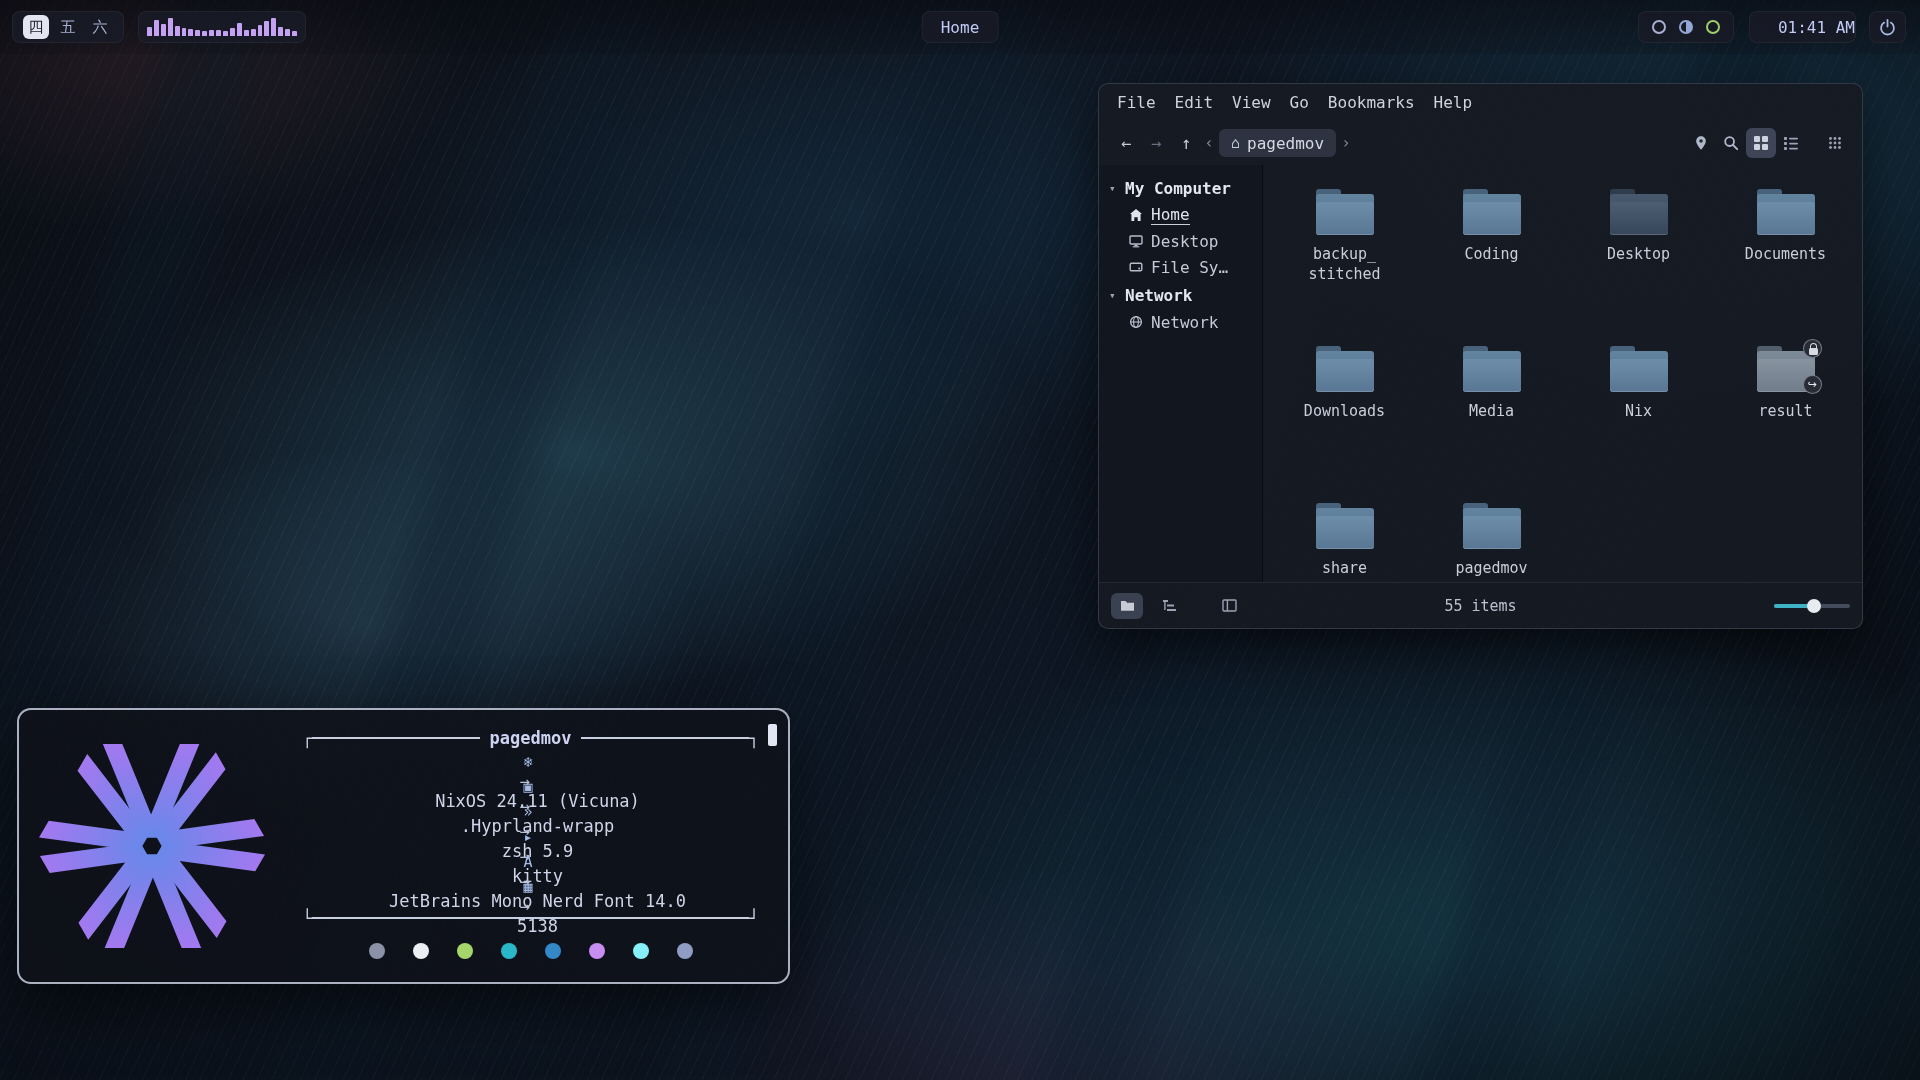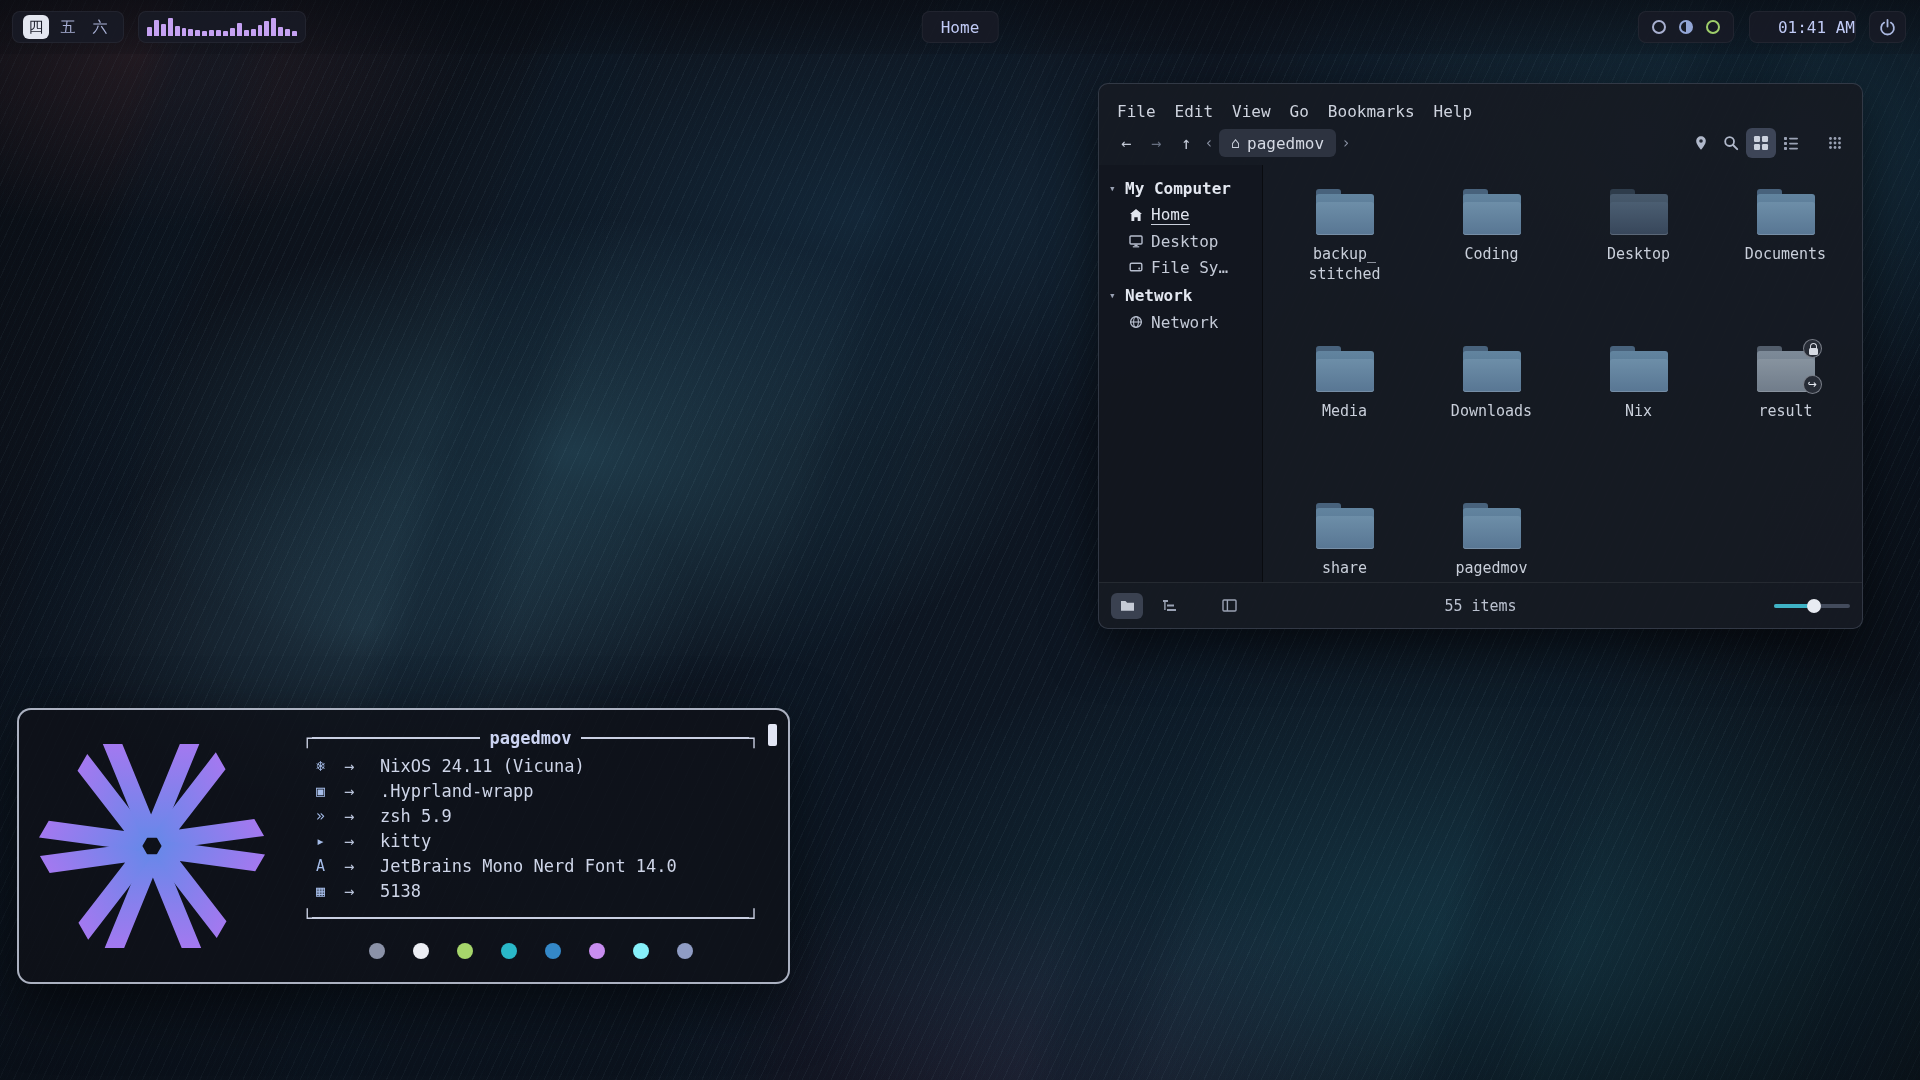--- a/index.html
+++ b/index.html
@@ -45,21 +45,21 @@
   .circ.half { border-color:#93a6d6; background:linear-gradient(90deg, transparent 50%, #93a6d6 50%); }
   .circ.rec { border-color:#9ece6a; }
   .clock-module { right:64px; width:107px; justify-content:flex-end; }
   .power-module { right:14px; width:37px; justify-content:center; }
 
   
   .fm { position:absolute; left:1098px; top:83px; width:765px; height:546px;
     background:rgba(22,26,35,0.95); border:1px solid rgba(140,150,175,0.25); border-radius:10px;
     box-shadow:0 18px 50px rgba(0,0,0,0.55); display:flex; flex-direction:column; overflow:hidden;
     color:#c9cfda; z-index:4; }
-  .fm-menubar { height:37px; display:flex; align-items:flex-end; padding:0 18px; gap:19px;
+  .fm-menubar { height:37px; display:flex; align-items:center; padding:0 18px; gap:19px;
     font-size:16px; color:#ced3de; }
   .fm-menubar span { cursor:default; }
   .fm-toolbar { height:44px; display:flex; align-items:center; padding:0 12px; }
   .tbtn { width:30px; height:30px; display:flex; align-items:center; justify-content:center;
     font-size:17px; color:#c3c9d6; border-radius:6px; }
   .tbtn.dim { color:#676f80; }
   .crumb-arrow { width:16px; text-align:center; color:#8a92a4; font-size:15px; }
   .path-pill { height:28px; background:#2d3340; border-radius:6px; display:flex; align-items:center;
     gap:7px; padding:0 12px; color:#d4d9e3; font-size:16px; margin:0 2px; }
   .path-pill .home-glyph { color:#c9cfdb; font-size:15px; }
@@ -116,21 +116,21 @@
     box-shadow:0 20px 60px rgba(0,0,0,0.55); display:flex; z-index:4; }
   .fetch-logo { width:265px; display:flex; align-items:center; justify-content:center; flex-shrink:0; }
   .fetch-right { position:relative; width:457px; margin-left:18px; padding-top:17px; font-size:17px; }
   .brow { display:flex; align-items:center; height:22px; color:#c9cfe2; }
   .bcorner { font-size:17px; line-height:22px; }
   .bc-tl::before { content:"┌"; } .bc-tr::before { content:"┐"; }
   .bc-bl::before { content:"└"; } .bc-br::before { content:"┘"; }
   .bline { flex:1; height:2px; background:#c9cfe2; }
   .btitle { padding:0 10px; font-weight:bold; color:#ccd4f2; }
   .fetch-lines { margin-top:4px; }
-  .fline { display:flex; align-items:center; height:25px; color:#ced5e8; padding-left:14px; }
+  .fline { display:flex; align-items:center; height:25px; color:#ced5e8; padding-left:14px;flex-direction:column; }
   .fi { width:28px; color:#a5bce8; font-size:15px; }
   .fi-0::before { content:"❄"; } .fi-1::before { content:"◆"; } .fi-2::before { content:"▣"; }
   .fi-3::before { content:"»"; } .fi-4::before { content:"▸"; } .fi-5::before { content:"A"; }
   .fi-6::before { content:"▦"; }
   .farrow { width:36px; color:#b9c3da; }
   .farrow::before { content:"→"; }
   .brow.bottom { margin-top:4px; }
   .palette { display:flex; gap:28px; justify-content:center; margin-top:14px; }
   .pdot { width:16px; height:16px; border-radius:50%; }
   .cursor-block { position:absolute; right:11px; top:14px; width:9px; height:22px;
@@ -340,29 +340,29 @@
               <div class="front"></div>
             </div>
           <div class="flabel">Documents</div>
         </div>
         <div class="fcell">
           <div class="ficon">
               <div class="tab"></div>
               <div class="back"></div>
               <div class="front"></div>
             </div>
+          <div class="flabel">Downloads</div>
+        </div>
+        <div class="fcell">
+          <div class="ficon">
+              <div class="tab"></div>
+              <div class="back"></div>
+              <div class="front"></div>
+            </div>
           <div class="flabel">Media</div>
-        </div>
-        <div class="fcell">
-          <div class="ficon">
-              <div class="tab"></div>
-              <div class="back"></div>
-              <div class="front"></div>
-            </div>
-          <div class="flabel">Downloads</div>
         </div>
         <div class="fcell">
           <div class="ficon">
               <div class="tab"></div>
               <div class="back"></div>
               <div class="front"></div>
             </div>
           <div class="flabel">Nix</div>
         </div>
         <div class="fcell v-link">

